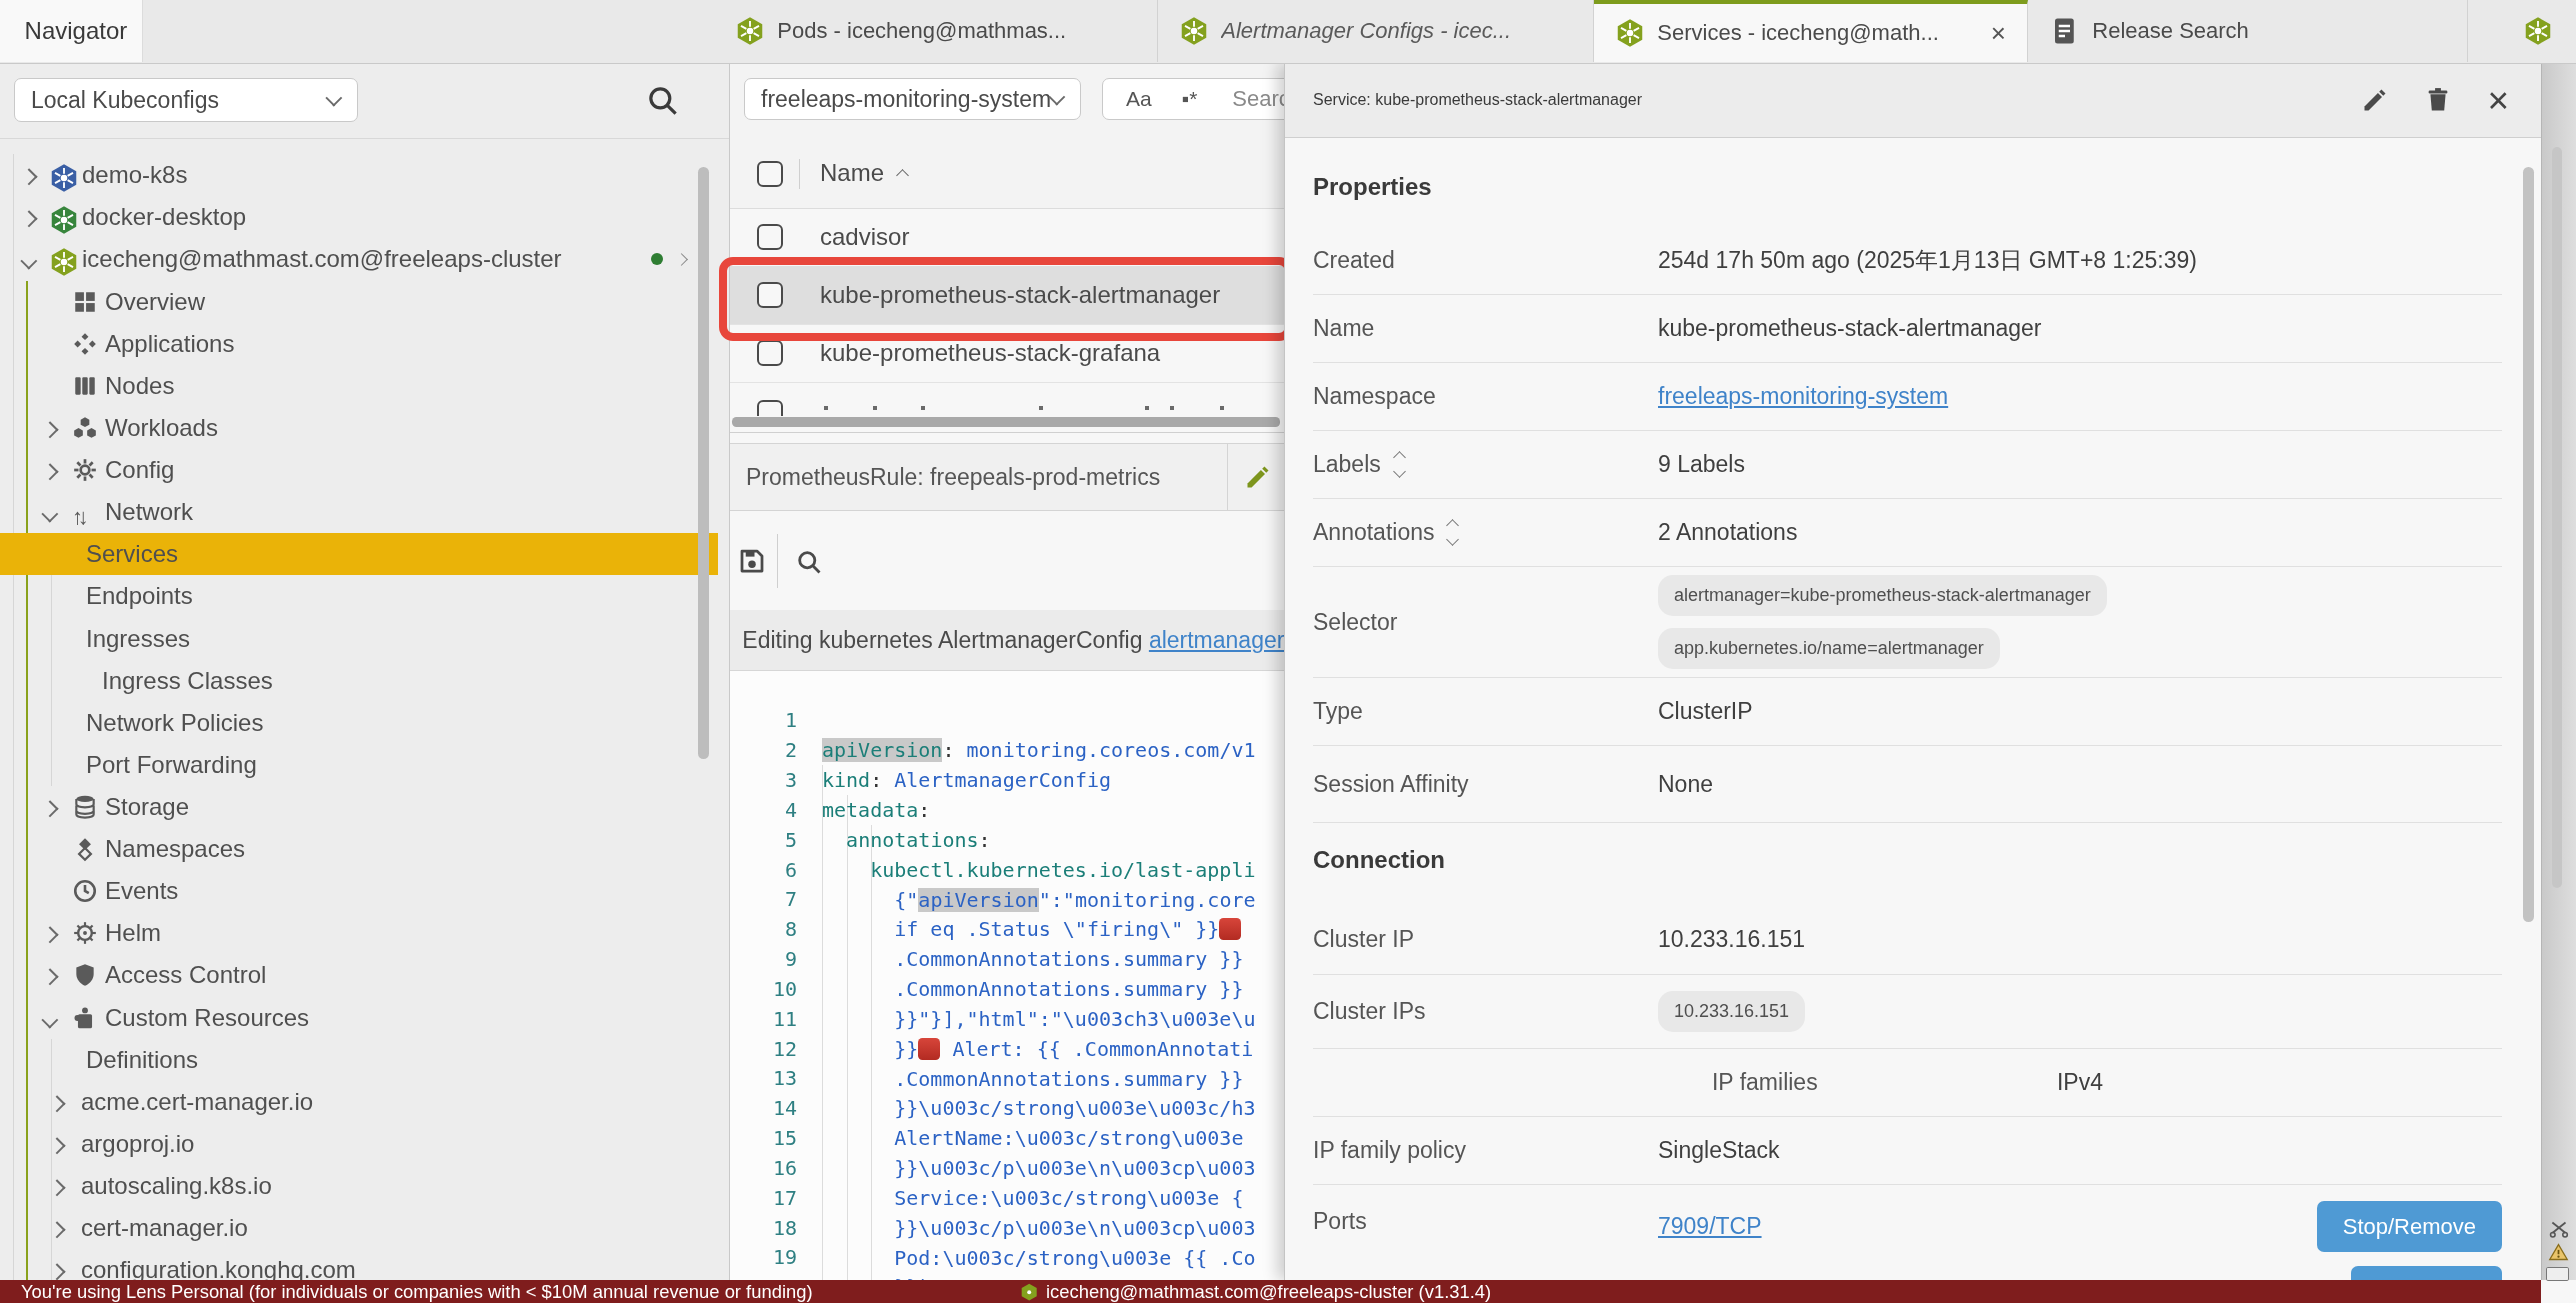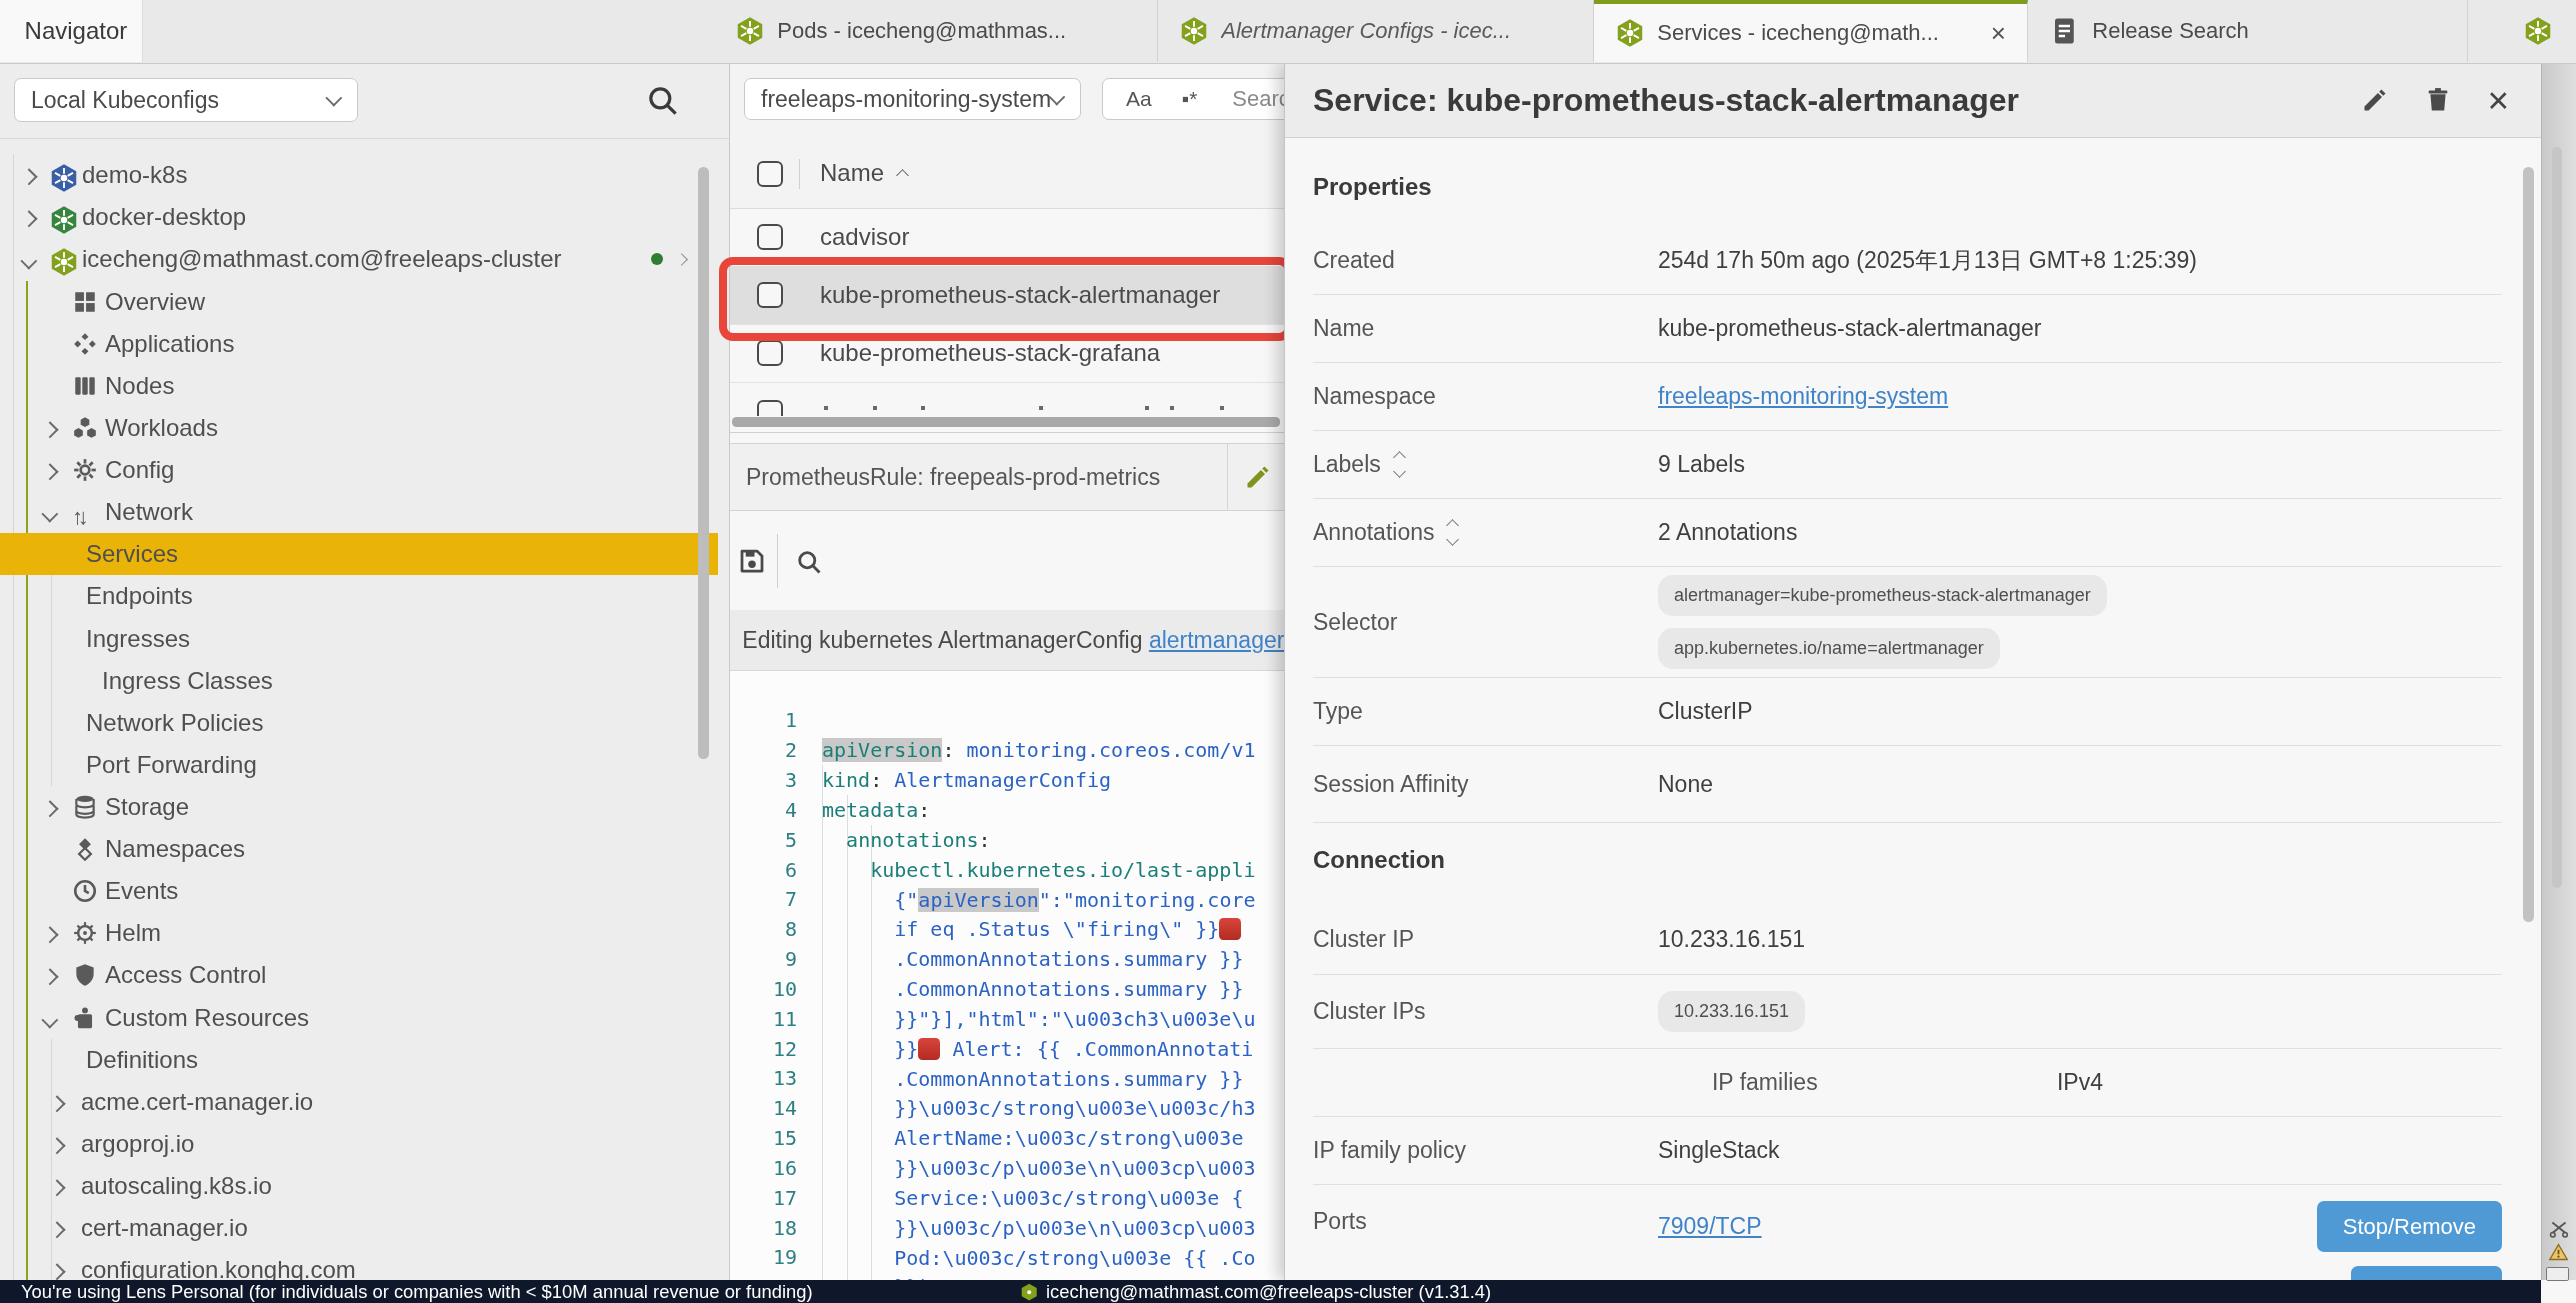--- a/index.html
+++ b/index.html
@@ -77,21 +77,21 @@
   .cguide{position:absolute;width:0.9px;background:#dcdcdc;}
 
   
   .redbox{position:absolute;left:719px;top:257px;width:574px;height:84px;border:8px solid #e8463b;border-radius:14px;box-sizing:border-box;z-index:5;}
 
   
   .drawer{position:absolute;left:1284px;top:63px;width:1257px;height:1217px;background:#f7f7f7;z-index:6;
           box-shadow:-7px 0 14px rgba(0,0,0,.18);border-left:0.9px solid #c4c4c4;box-sizing:border-box;}
   .dheader{position:absolute;left:0;top:0;width:100%;height:75px;background:#ececec;border-bottom:1.8px solid #cfcfcf;
            display:flex;align-items:center;box-sizing:border-box;padding:0 32px 0 28px;}
-  .dheader .dtit{flex:1;font-size:32px;font-weight:700;color:#3a3a3a;white-space:nowrap;overflow:hidden;}
+  .dheader .dtit{flex:1;font-size:16px;font-weight:400;color:#3a3a3a;white-space:nowrap;overflow:hidden;}
   .hico{width:28px;height:28px;margin-left:35px;flex:none;}
   .dclose{font-size:37px;font-weight:300;color:#444;margin-left:35px;line-height:1;}
   .dbody{position:absolute;left:0;top:75px;right:0;bottom:0;overflow:hidden;padding:0 39px 0 28px;}
   .sec-title{font-size:24px;font-weight:700;color:#3a3a3a;}
   .sec-title.props{padding-top:35px;height:32px;margin-bottom:21px;}
   .sec-title.conn{padding-top:23px;height:32px;margin-bottom:26px;border-top:0.9px solid #e0e0e0;}
   .prow{display:flex;align-items:center;border-top:0.9px solid #e0e0e0;box-sizing:border-box;}
   .prow.nf{border-top:none;}
   .plabel{width:345px;flex:none;font-size:23px;color:#555;display:flex;align-items:center;}
   .pvalue{font-size:23px;color:#3f3f3f;}
@@ -106,21 +106,21 @@
   .prow.ports .plabel{padding-top:23px;}
   .pports{flex:1;}
   .portline{display:flex;align-items:center;height:51px;}
   .portline.l1{margin-top:16px;}
   .portline.l2{margin-top:14px;}
   .btn{background:#4f9ad4;color:#fff;border-radius:7px;font-size:22px;display:flex;align-items:center;justify-content:center;
        height:51px;margin-left:auto;margin-right:0;padding:0 26px;box-sizing:border-box;}
 
   
   .rstrip{position:absolute;left:2541px;top:63px;width:35px;height:1217px;background:linear-gradient(90deg,#c9c9c9,#dedede);border-left:0.9px solid #b5b5b5;box-sizing:border-box;z-index:7;}
-  .statusbar{position:absolute;left:0;top:1280px;width:2541px;height:24px;background:#0f172a;color:#fff;font-size:18.4px;z-index:31;overflow:hidden;}
+  .statusbar{position:absolute;left:0;top:1280px;width:2541px;height:24px;background:#7f1d1d;color:#fff;font-size:18.4px;z-index:31;overflow:hidden;}
   .statusbar span{position:absolute;top:0;line-height:24px;white-space:nowrap;}
   .boxicon{position:absolute;width:23px;height:14px;border:1.8px solid #777;background:#eee;box-sizing:border-box;border-radius:1.8px;}
 </style>
 </head>
 <body>
 
 <div class="app">
 
   <div class="tabbar">
     <div class="navblock">

